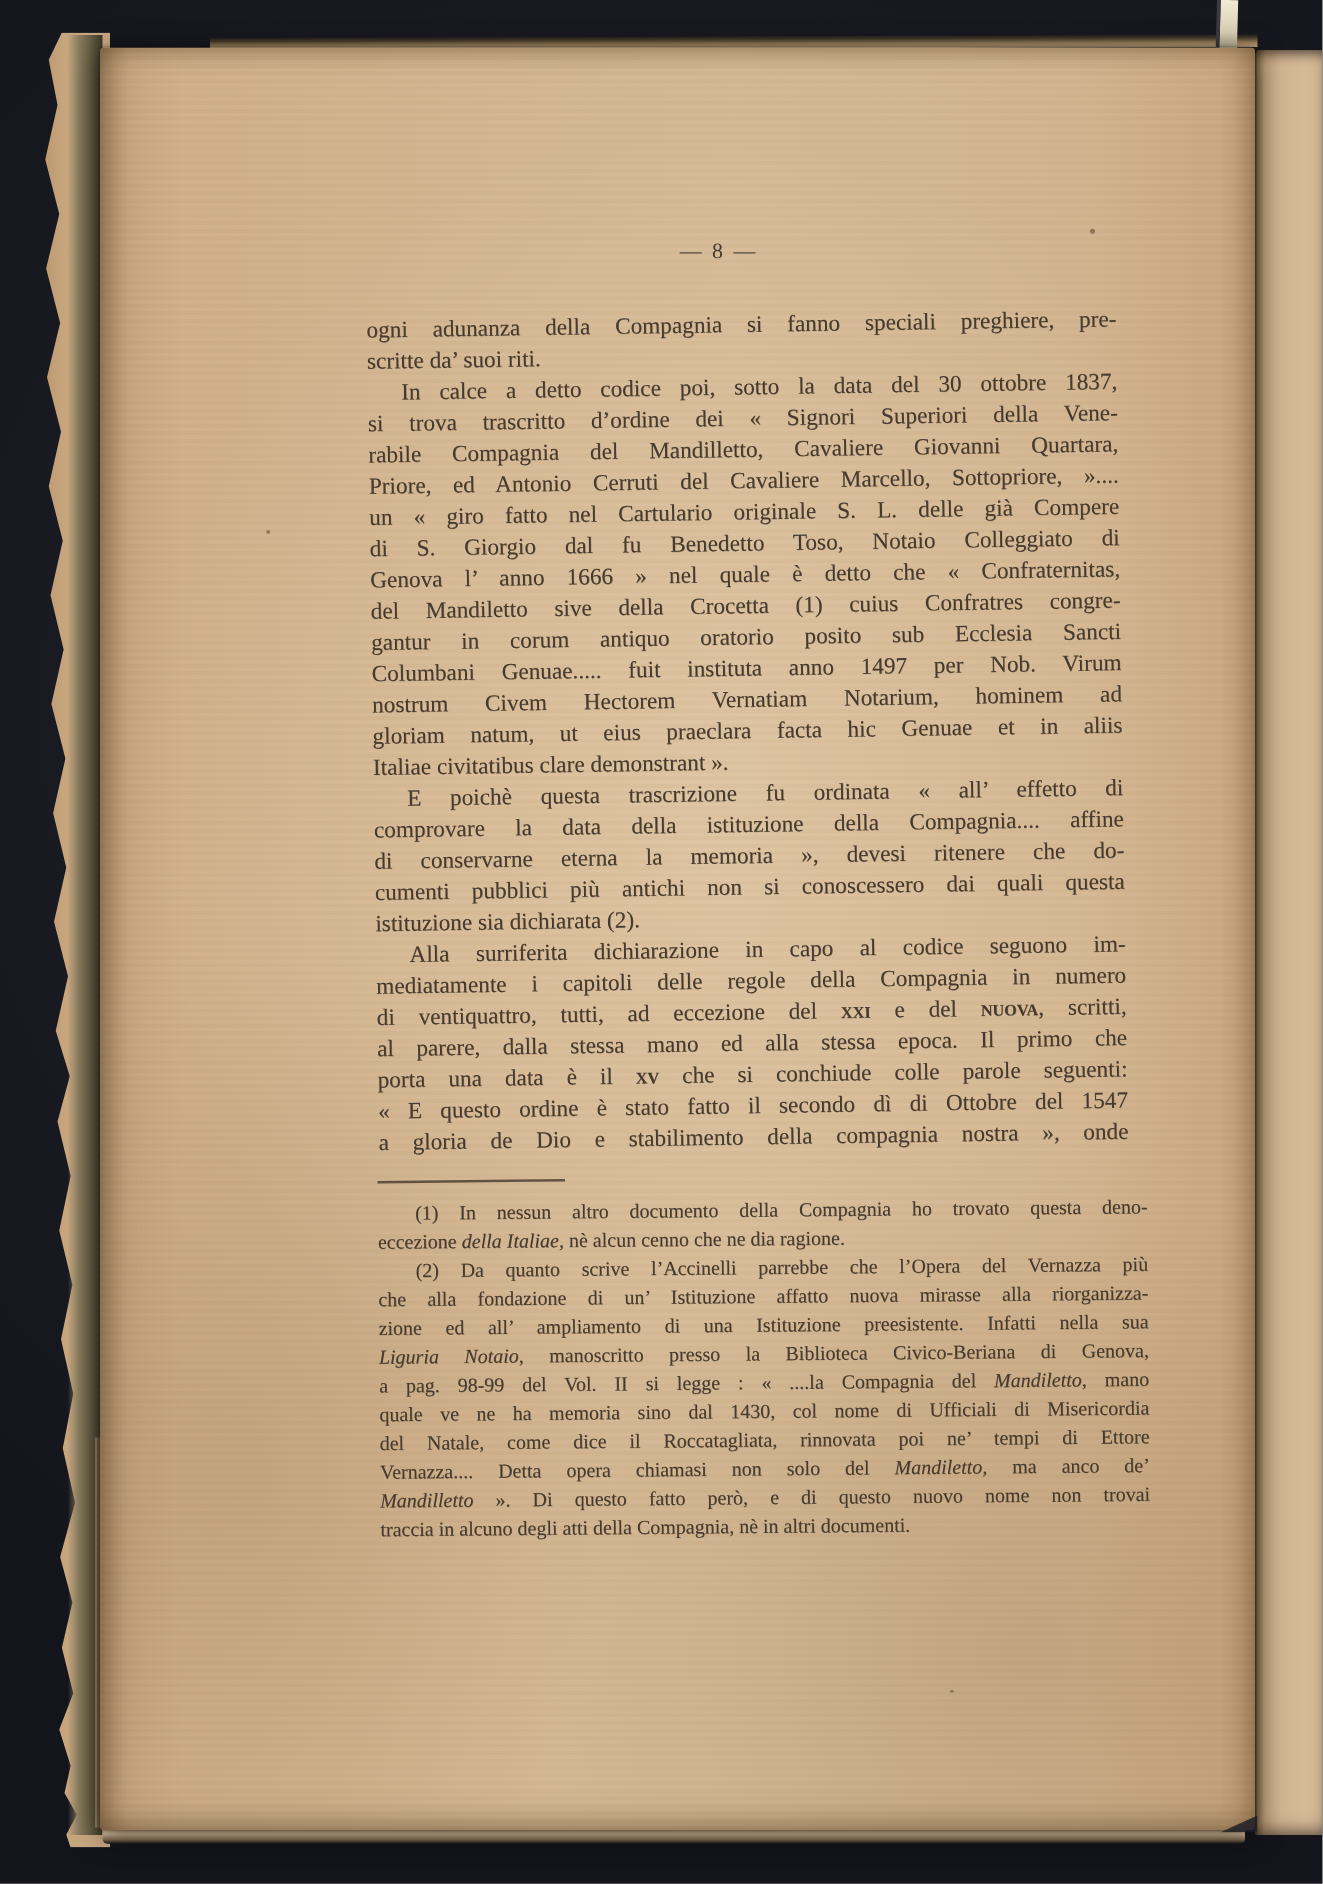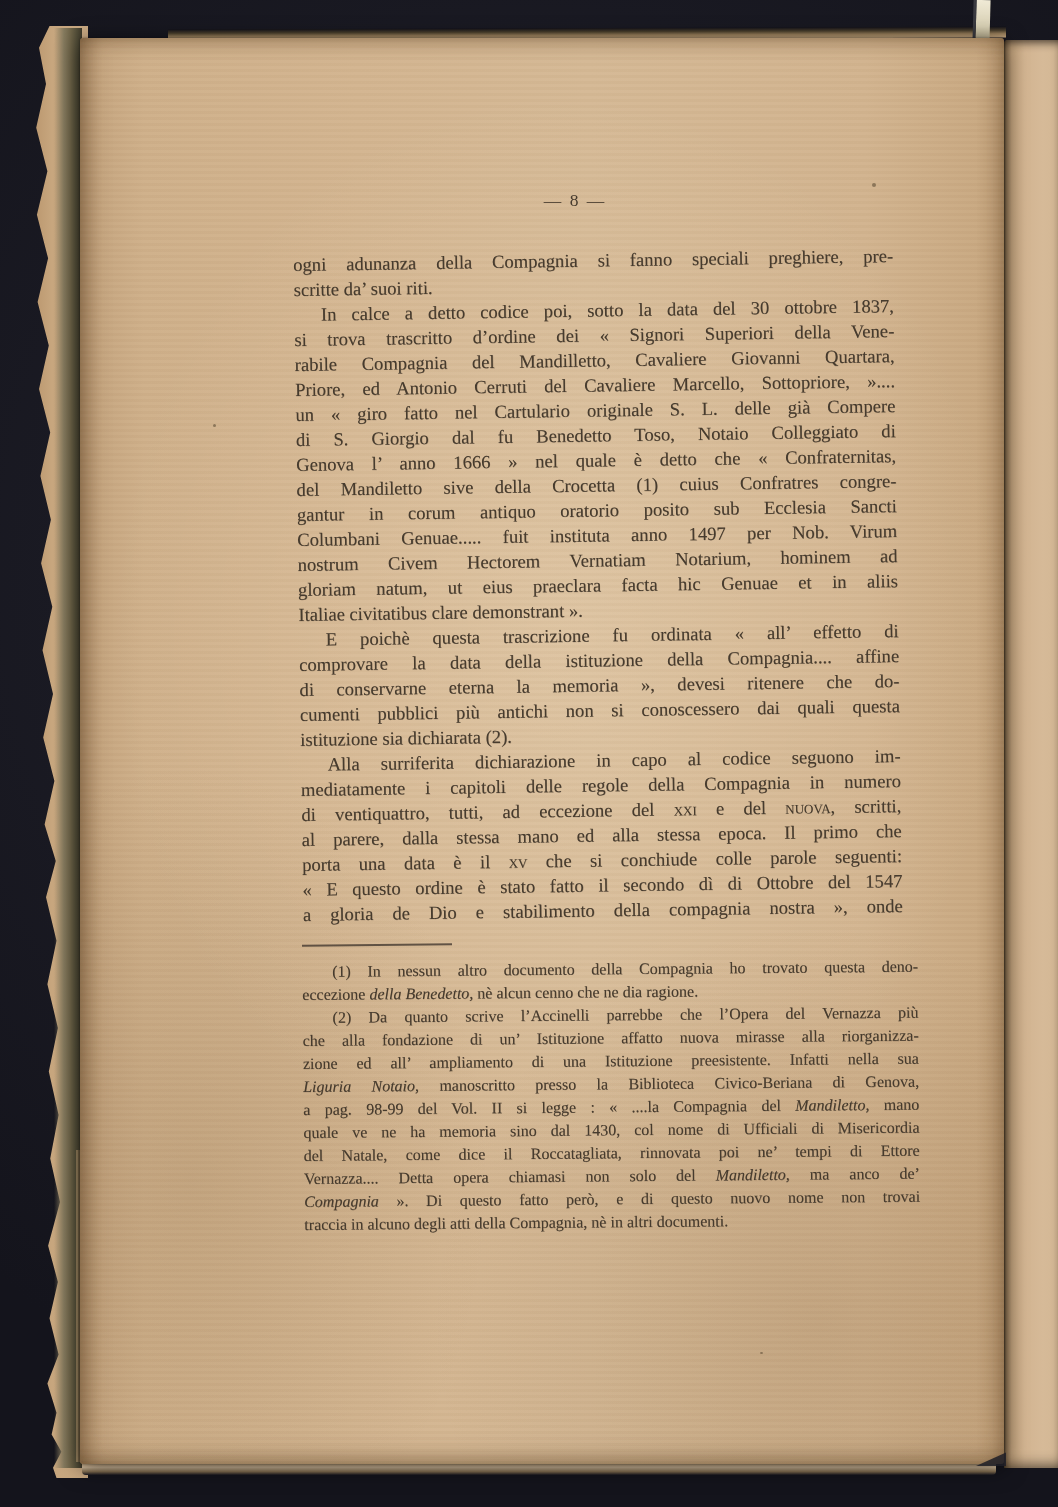--- a/index.html
+++ b/index.html
@@ -102,21 +102,21 @@
     font-size:16px;color:var(--ink,#463b2e);
     text-shadow:0.3px 0.3px 0.5px rgba(70,55,40,.4);
   }
   .fn-lines .tline{height:23px;line-height:23px;}
 
   .tline{text-align:justify;text-align-last:justify;white-space:nowrap;}
   .tline.end{text-align-last:left;}
   .main-lines .tline.indent{text-indent:27px;}
   .fn-lines .tline.indent{text-indent:30px;}
   .tline .it{font-style:italic;}
-  .tline .sc{font-variant:small-caps;}
+  .tline .sc{font-variant:small-caps;font-weight:bold;}
 </style>
 </head>
 <body>
 
 <div class="scene">
   <div class="under-sheet"></div>
   <div class="gutter"></div>
   <div class="left-stack-lines"></div>
   <div class="under-top-edge"></div>
   <div class="right-page"></div>
@@ -155,30 +155,30 @@
         <div class="tline"><span>al parere, dalla stessa mano ed alla stessa epoca. Il primo che</span></div>
         <div class="tline"><span>porta una data è il </span><span class="sc">xv</span><span> che si conchiude colle parole seguenti:</span></div>
         <div class="tline"><span>« E questo ordine è stato fatto il secondo dì di Ottobre del 1547</span></div>
         <div class="tline"><span>a gloria de Dio e stabilimento della compagnia nostra », onde</span></div>
       </div>
 
     <div class="fn-rule"></div>
 
     <div class="fn-lines">
         <div class="tline indent"><span>(1) In nessun altro documento della Compagnia ho trovato questa deno-</span></div>
-        <div class="tline end"><span>eccezione </span><span class="it">della Benedetto,</span><span> nè alcun cenno che ne dia ragione.</span></div>
+        <div class="tline end"><span>eccezione </span><span class="it">della Italiae,</span><span> nè alcun cenno che ne dia ragione.</span></div>
         <div class="tline indent"><span>(2) Da quanto scrive l’Accinelli parrebbe che l’Opera del Vernazza più</span></div>
         <div class="tline"><span>che alla fondazione di un’ Istituzione affatto nuova mirasse alla riorganizza-</span></div>
         <div class="tline"><span>zione ed all’ ampliamento di una Istituzione preesistente. Infatti nella sua</span></div>
         <div class="tline"><span class="it">Liguria Notaio,</span><span> manoscritto presso la Biblioteca Civico-Beriana di Genova,</span></div>
         <div class="tline"><span>a pag. 98-99 del Vol. II si legge : « ....la Compagnia del </span><span class="it">Mandiletto,</span><span> mano</span></div>
         <div class="tline"><span>quale ve ne ha memoria sino dal 1430, col nome di Ufficiali di Misericordia</span></div>
         <div class="tline"><span>del Natale, come dice il Roccatagliata, rinnovata poi ne’ tempi di Ettore</span></div>
         <div class="tline"><span>Vernazza.... Detta opera chiamasi non solo del </span><span class="it">Mandiletto,</span><span> ma anco de’</span></div>
-        <div class="tline"><span class="it">Compagnia</span><span> ». Di questo fatto però, e di questo nuovo nome non trovai</span></div>
+        <div class="tline"><span class="it">Mandilletto</span><span> ». Di questo fatto però, e di questo nuovo nome non trovai</span></div>
         <div class="tline end"><span>traccia in alcuno degli atti della Compagnia, nè in altri documenti.</span></div>
       </div>
 
     <div class="speck s1"></div>
     <div class="speck s2"></div>
     <div class="speck s3"></div>
     <div class="corner-fold"></div>
   </div>
 </div>
 

